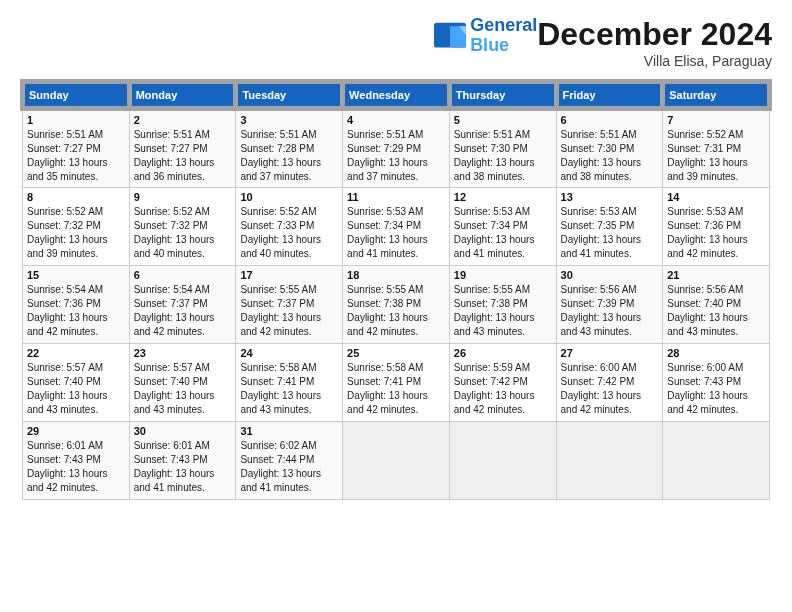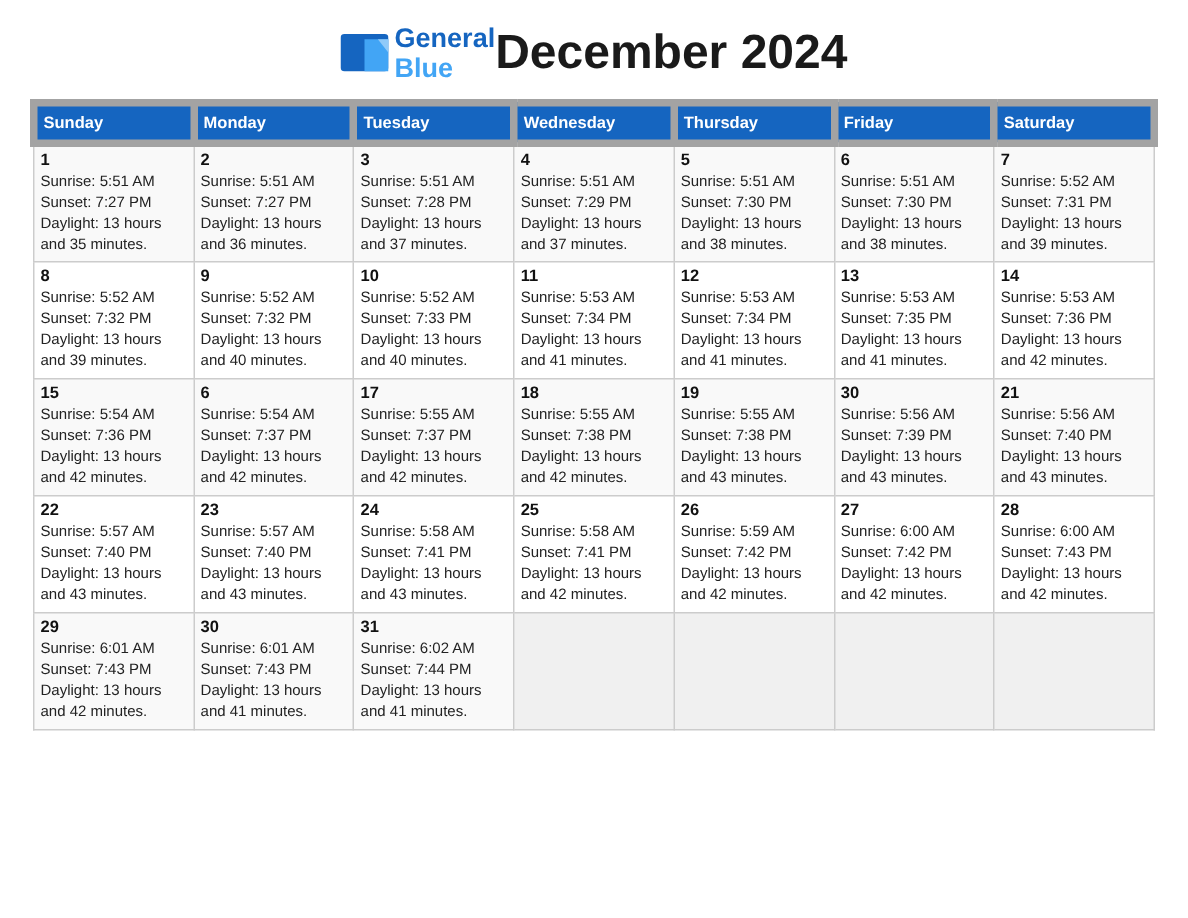--- a/index.html
+++ b/index.html
@@ -11,21 +11,21 @@
       overflow: hidden;
     }
     .page {
       width: 792px;
       height: 612px;
       padding: 16px 20px 12px 20px;
       background: #fff;
     }
     .header {
       display: flex;
-      justify-content: center;
+      justify-content: flex-end;
       align-items: flex-start;
       margin-bottom: 10px;
     }
     .logo {
       display: flex;
       align-items: center;
     }
     .logo-text {
       font-size: 18px;
       font-weight: bold;
@@ -106,20 +106,21 @@
         <polygon points="18,4 36,4 36,28 18,28" fill="#42a5f5"></polygon>
         <polygon points="28,4 36,4 36,14" fill="#90caf9"></polygon>
       </svg>
       <div class="logo-text">
         <span>General</span><br>
         <span style="color:#42a5f5">Blue</span>
       </div>
     </div>
     <div class="title-block">
       <div class="cal-title">December 2024</div>
+      <div class="cal-subtitle">Villa Elisa, Paraguay</div>
     </div>
   </div>
 
   <table>
     <thead>
       <tr>
         <th>Sunday</th>
         <th>Monday</th>
         <th>Tuesday</th>
         <th>Wednesday</th>

